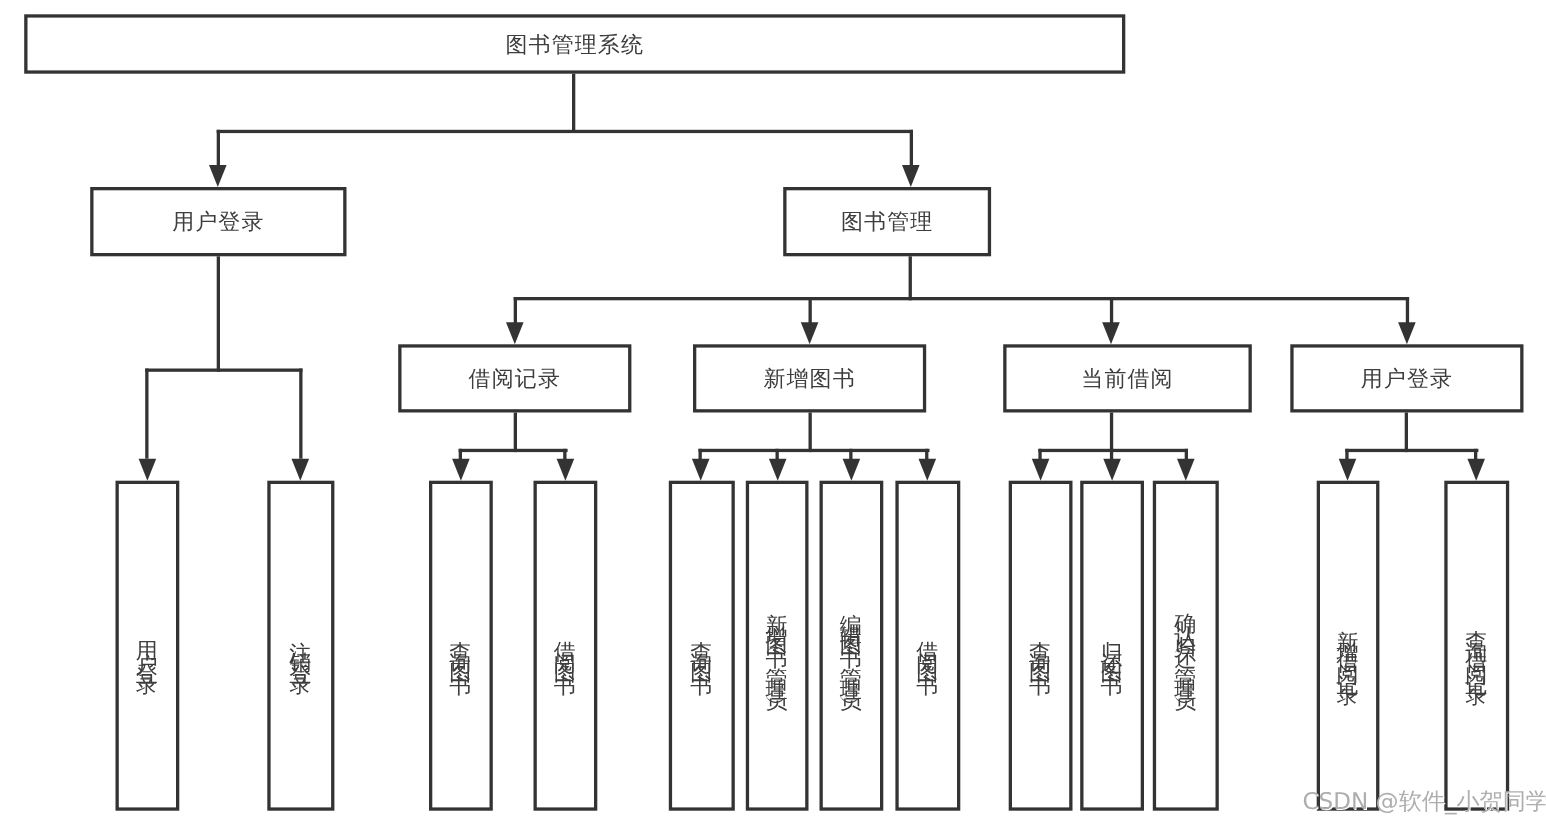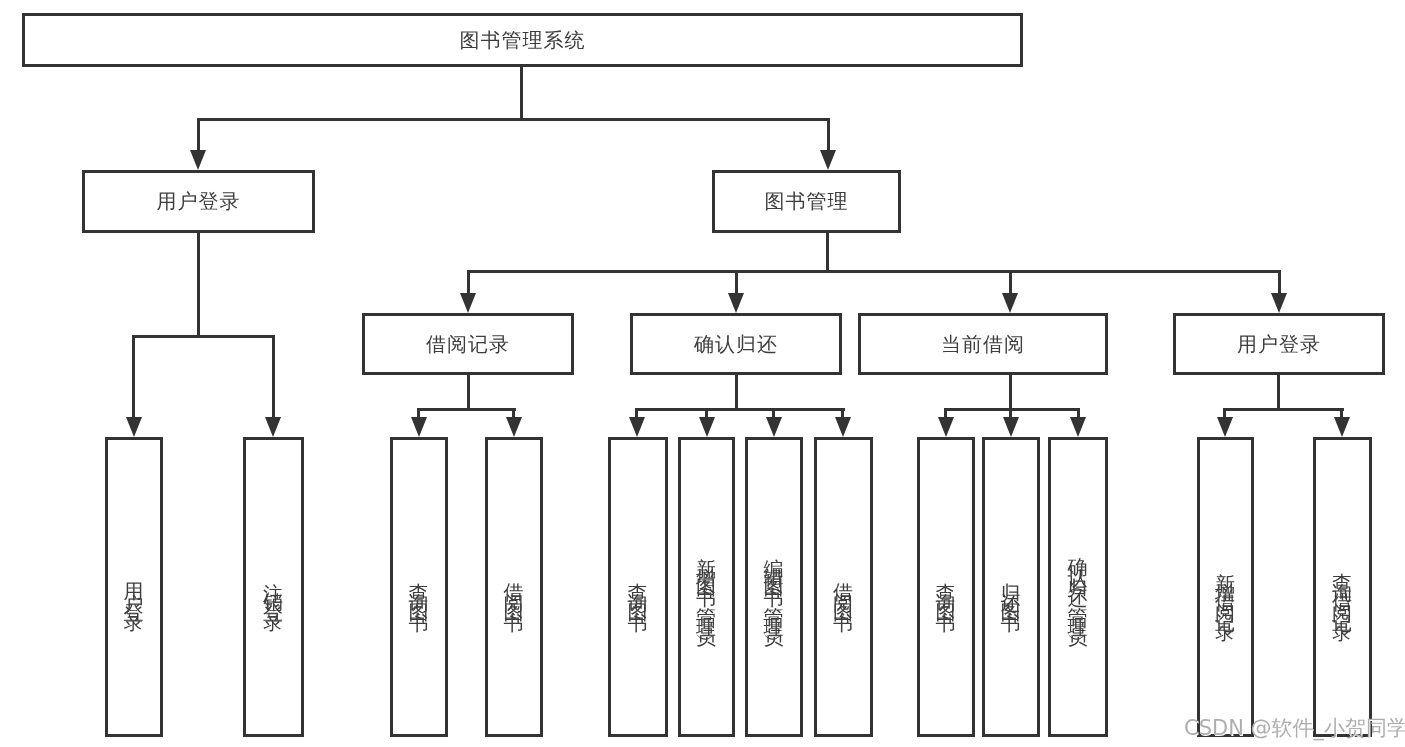--- a/index.html
+++ b/index.html
@@ -55,24 +55,24 @@
 
   <div class="box h-box" style="left:712px;top:170px;width:189px;height:63px">
     <span>图书管理</span>
   </div>
 
   <div class="box h-box" style="left:362px;top:313px;width:212px;height:62px">
     <span>借阅记录</span>
   </div>
 
   <div class="box h-box" style="left:630px;top:313px;width:212px;height:62px">
-    <span>确认归还</span>
+    <span>新增图书</span>
   </div>
 
-  <div class="box h-box" style="left:858px;top:313px;width:250px;height:62px">
+  <div class="box h-box" style="left:912px;top:313px;width:226px;height:62px">
     <span>当前借阅</span>
   </div>
 
   <div class="box h-box" style="left:1173px;top:313px;width:212px;height:62px">
     <span>用户登录</span>
   </div>
 
   <div class="box v-box" style="left:105px;top:437px;width:58px;height:300px">
     <span>用户登录</span>
   </div>

